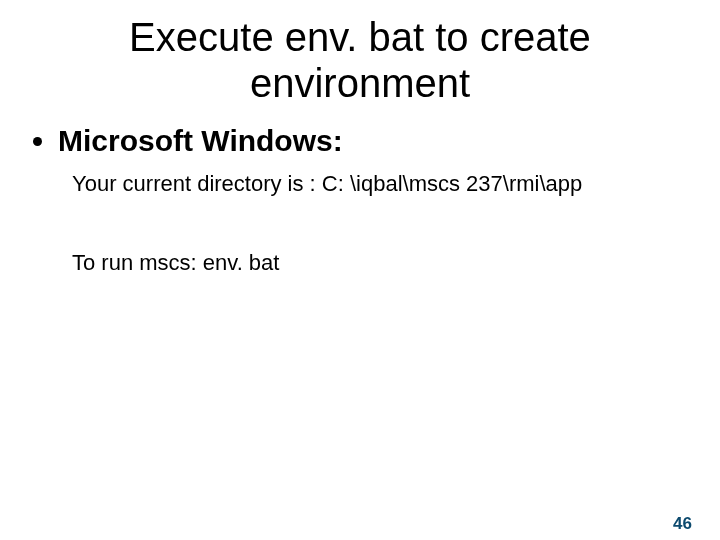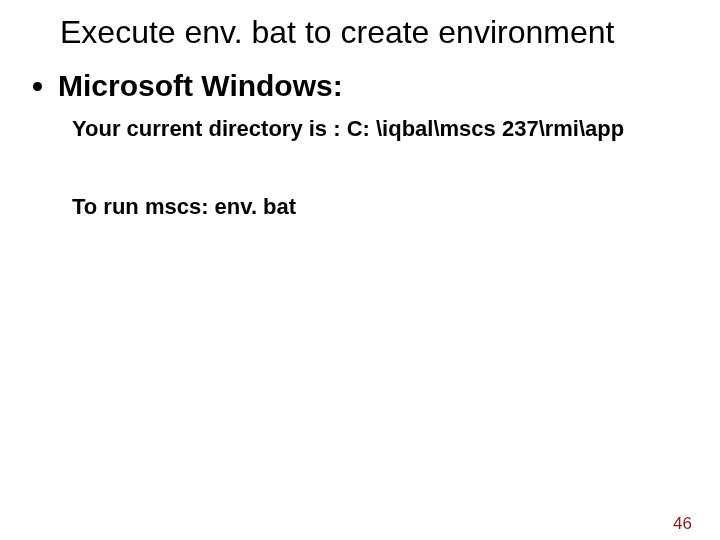--- a/index.html
+++ b/index.html
@@ -12,54 +12,55 @@
     color: #000;
     overflow: hidden;
   }
   .slide {
     position: relative;
     width: 720px;
     height: 540px;
     box-sizing: border-box;
   }
   .title {
-    text-align: left;
-    font-size: 32px;
+    text-align: center;
+    font-size: 40px;
     font-weight: 400;
     margin: 14px 60px 18px 60px;
     line-height: 1.15;
   }
   .body {
     margin: 8px 28px 0 28px;
   }
   ul.level1 {
     list-style: disc;
     margin: 0;
     padding-left: 30px;
   }
   ul.level1 > li {
     font-size: 30px;
     font-weight: 700;
     margin-bottom: 10px;
   }
   .level2 {
     margin: 12px 0 0 44px;
     font-size: 22px;
-    font-weight: 700;
+    font-weight: 400;
     line-height: 1.3;
   }
   .gap {
     height: 38px;
   }
   .page-number {
     position: absolute;
     right: 28px;
     bottom: 20px;
     font-size: 17px;
-    color: #7f1d1d;
+    color: #0c4a6e;
+    font-weight: bold;
   }
 </style>
 </head>
 <body>
 
 <div class="slide">
 
   <div class="title">Execute   env. bat    to create environment</div>
 
   <div class="body">

